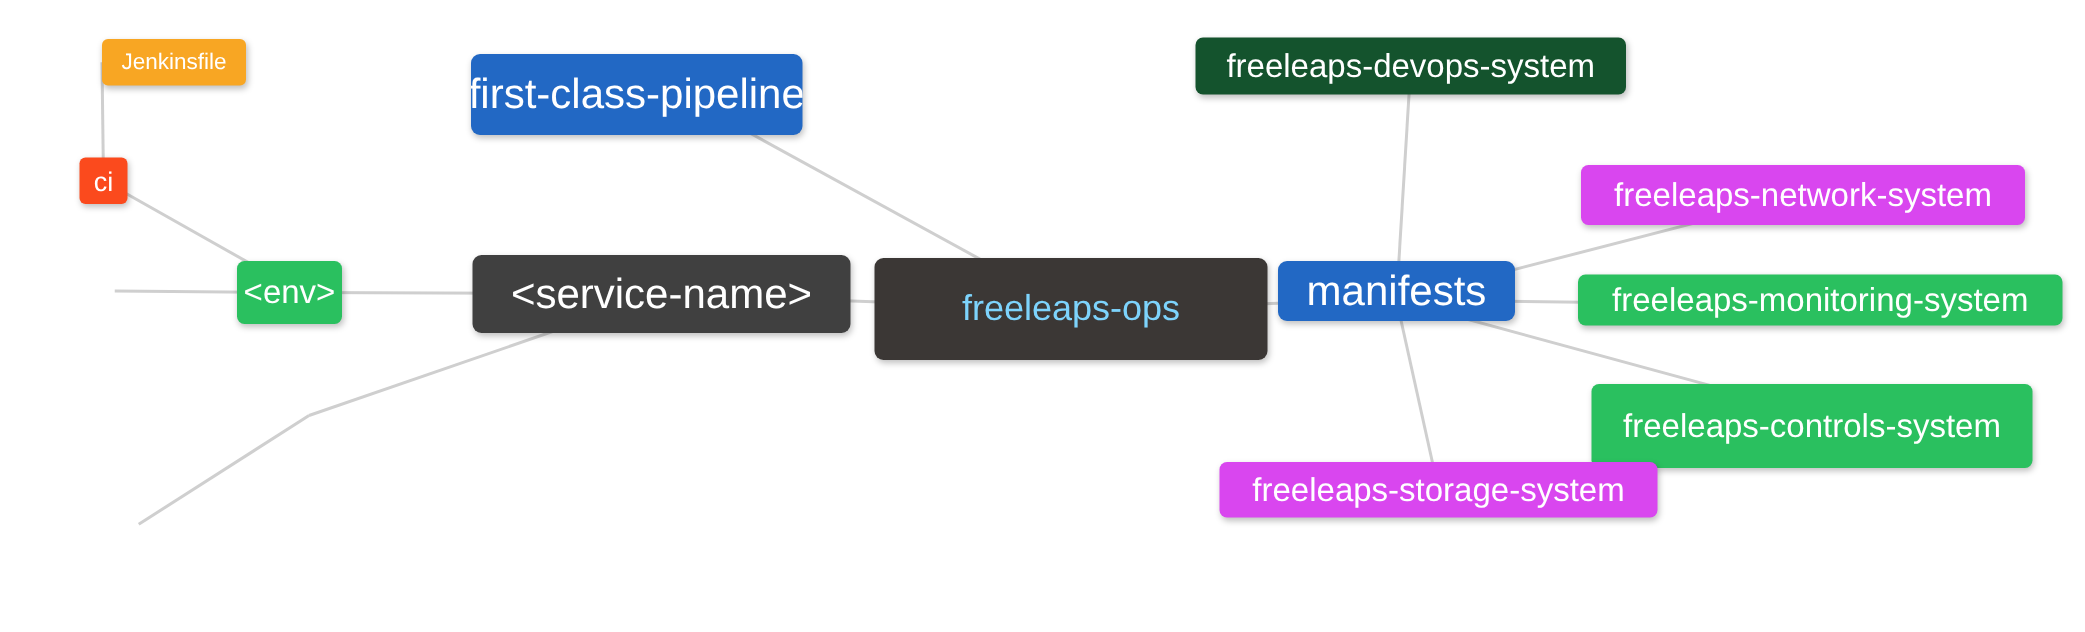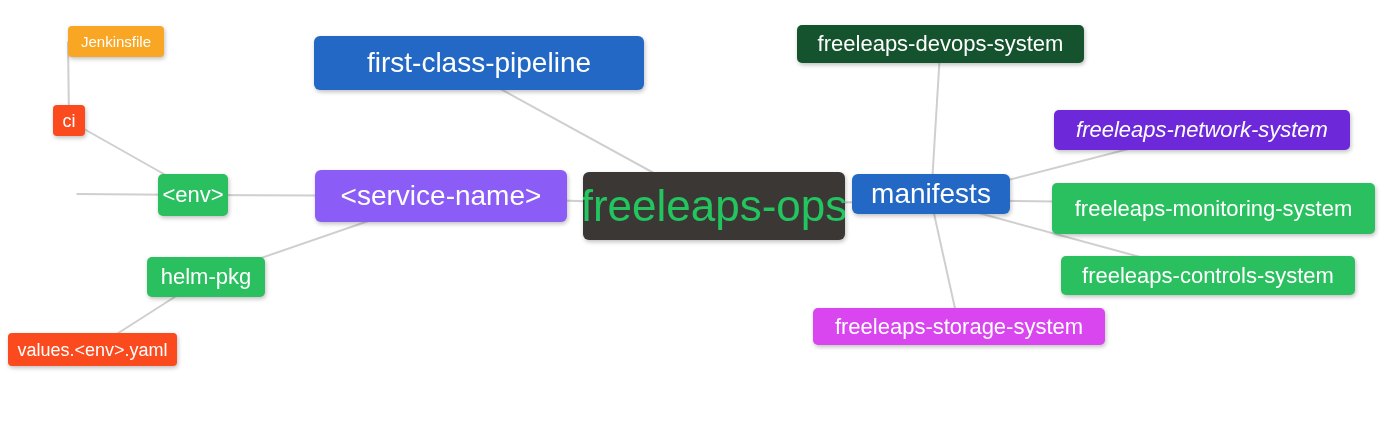--- a/index.html
+++ b/index.html
@@ -38,21 +38,21 @@
     justify-content: center;
     box-sizing: border-box;
     color: #ffffff;
     white-space: nowrap;
     border-radius: 5px;
     box-shadow: 1px 2px 4px rgba(0,0,0,0.25);
     cursor: default;
     line-height: 1;
     overflow: hidden;
   }
-  .lvl-root { font-size: 44px; border-radius: 6px; color: #22c55e; }
+  .lvl-root { font-size: 24px; border-radius: 6px; color: #7dd3fc; }
   .lvl-l1   { font-size: 28px; border-radius: 6px; }
   .lvl-l2   { font-size: 22px; border-radius: 5px; }
   .lvl-l3   { font-size: 18px; border-radius: 4px; }
   .lvl-l4   { font-size: 15px; border-radius: 4px; }
 </style>
 </head>
 <body>
 
 <div class="canvas">
   <svg class="edges-layer" id="edges" width="1390" height="421" viewBox="0 0 1390 421" xmlns="http://www.w3.org/2000/svg">
@@ -66,27 +66,25 @@
       <line x1="441" y1="196" x2="714" y2="206" stroke="#cfcfcf" stroke-width="2"></line>
       <line x1="714" y1="206" x2="931" y2="200" stroke="#cfcfcf" stroke-width="2"></line>
       <line x1="931" y1="200" x2="940.5" y2="44" stroke="#cfcfcf" stroke-width="2"></line>
       <line x1="931" y1="200" x2="1202" y2="130" stroke="#cfcfcf" stroke-width="2"></line>
       <line x1="931" y1="200" x2="1213.5" y2="203.5" stroke="#cfcfcf" stroke-width="2"></line>
       <line x1="931" y1="200" x2="1208" y2="275.5" stroke="#cfcfcf" stroke-width="2"></line>
       <line x1="931" y1="200" x2="959" y2="326.5" stroke="#cfcfcf" stroke-width="2"></line>
     </svg>
   <div class="nodes-layer" id="nodes">
       <div class="node lvl-root" style="left: 583px; top: 172px; width: 262px; height: 68px; background: rgb(59, 55, 53);">freeleaps-ops</div>
-      <div class="node lvl-l1" style="left: 314px; top: 36px; width: 330px; height: 54px; background: rgb(34, 104, 196);">first-class-pipeline</div>
-      <div class="node lvl-l1" style="left: 315px; top: 170px; width: 252px; height: 52px; background: #8b5cf6;">&lt;service-name&gt;</div>
+      <div class="node lvl-l1" style="left: 314px; top: 36px; width: 221px; height: 54px; background: rgb(34, 104, 196);">first-class-pipeline</div>
+      <div class="node lvl-l1" style="left: 315px; top: 170px; width: 252px; height: 52px; background: #404040;">&lt;service-name&gt;</div>
       <div class="node lvl-l1" style="left: 852px; top: 174px; width: 158px; height: 40px; background: rgb(34, 104, 196);">manifests</div>
       <div class="node lvl-l2" style="left: 158px; top: 174px; width: 70px; height: 42px; background: rgb(42, 192, 95);">&lt;env&gt;</div>
-      <div class="node lvl-l2" style="left: 147px; top: 257px; width: 118px; height: 40px; background: rgb(42, 192, 95);">helm-pkg</div>
       <div class="node lvl-l2" style="left: 797px; top: 25px; width: 287px; height: 38px; background: #14532d;">freeleaps-devops-system</div>
-      <div class="node lvl-l2" style="left: 1054px; top: 110px; width: 296px; height: 40px; background: #6d28d9; font-style: italic;">freeleaps-network-system</div>
-      <div class="node lvl-l2" style="left: 1052px; top: 183px; width: 323px; height: 51px; background: rgb(42, 192, 95);">freeleaps-monitoring-system</div>
-      <div class="node lvl-l2" style="left: 1061px; top: 256px; width: 294px; height: 39px; background: rgb(42, 192, 95);">freeleaps-controls-system</div>
+      <div class="node lvl-l2" style="left: 1054px; top: 110px; width: 296px; height: 40px; background: #d946ef;">freeleaps-network-system</div>
+      <div class="node lvl-l2" style="left: 1052px; top: 183px; width: 323px; height: 34px; background: rgb(42, 192, 95);">freeleaps-monitoring-system</div>
+      <div class="node lvl-l2" style="left: 1061px; top: 256px; width: 294px; height: 56px; background: rgb(42, 192, 95);">freeleaps-controls-system</div>
       <div class="node lvl-l2" style="left: 813px; top: 308px; width: 292px; height: 37px; background: #d946ef;">freeleaps-storage-system</div>
       <div class="node lvl-l3" style="left: 53px; top: 105px; width: 32px; height: 31px; background: rgb(251, 74, 29);">ci</div>
-      <div class="node lvl-l3" style="left: 8px; top: 333px; width: 169px; height: 33px; background: rgb(251, 74, 29);">values.&lt;env&gt;.yaml</div>
       <div class="node lvl-l4" style="left: 20px; top: 26px; width: 96px; height: 31px; background: rgb(248, 166, 35); margin-left: 48px;">Jenkinsfile</div>
     </div>
 </div>
 
 </body></html>

